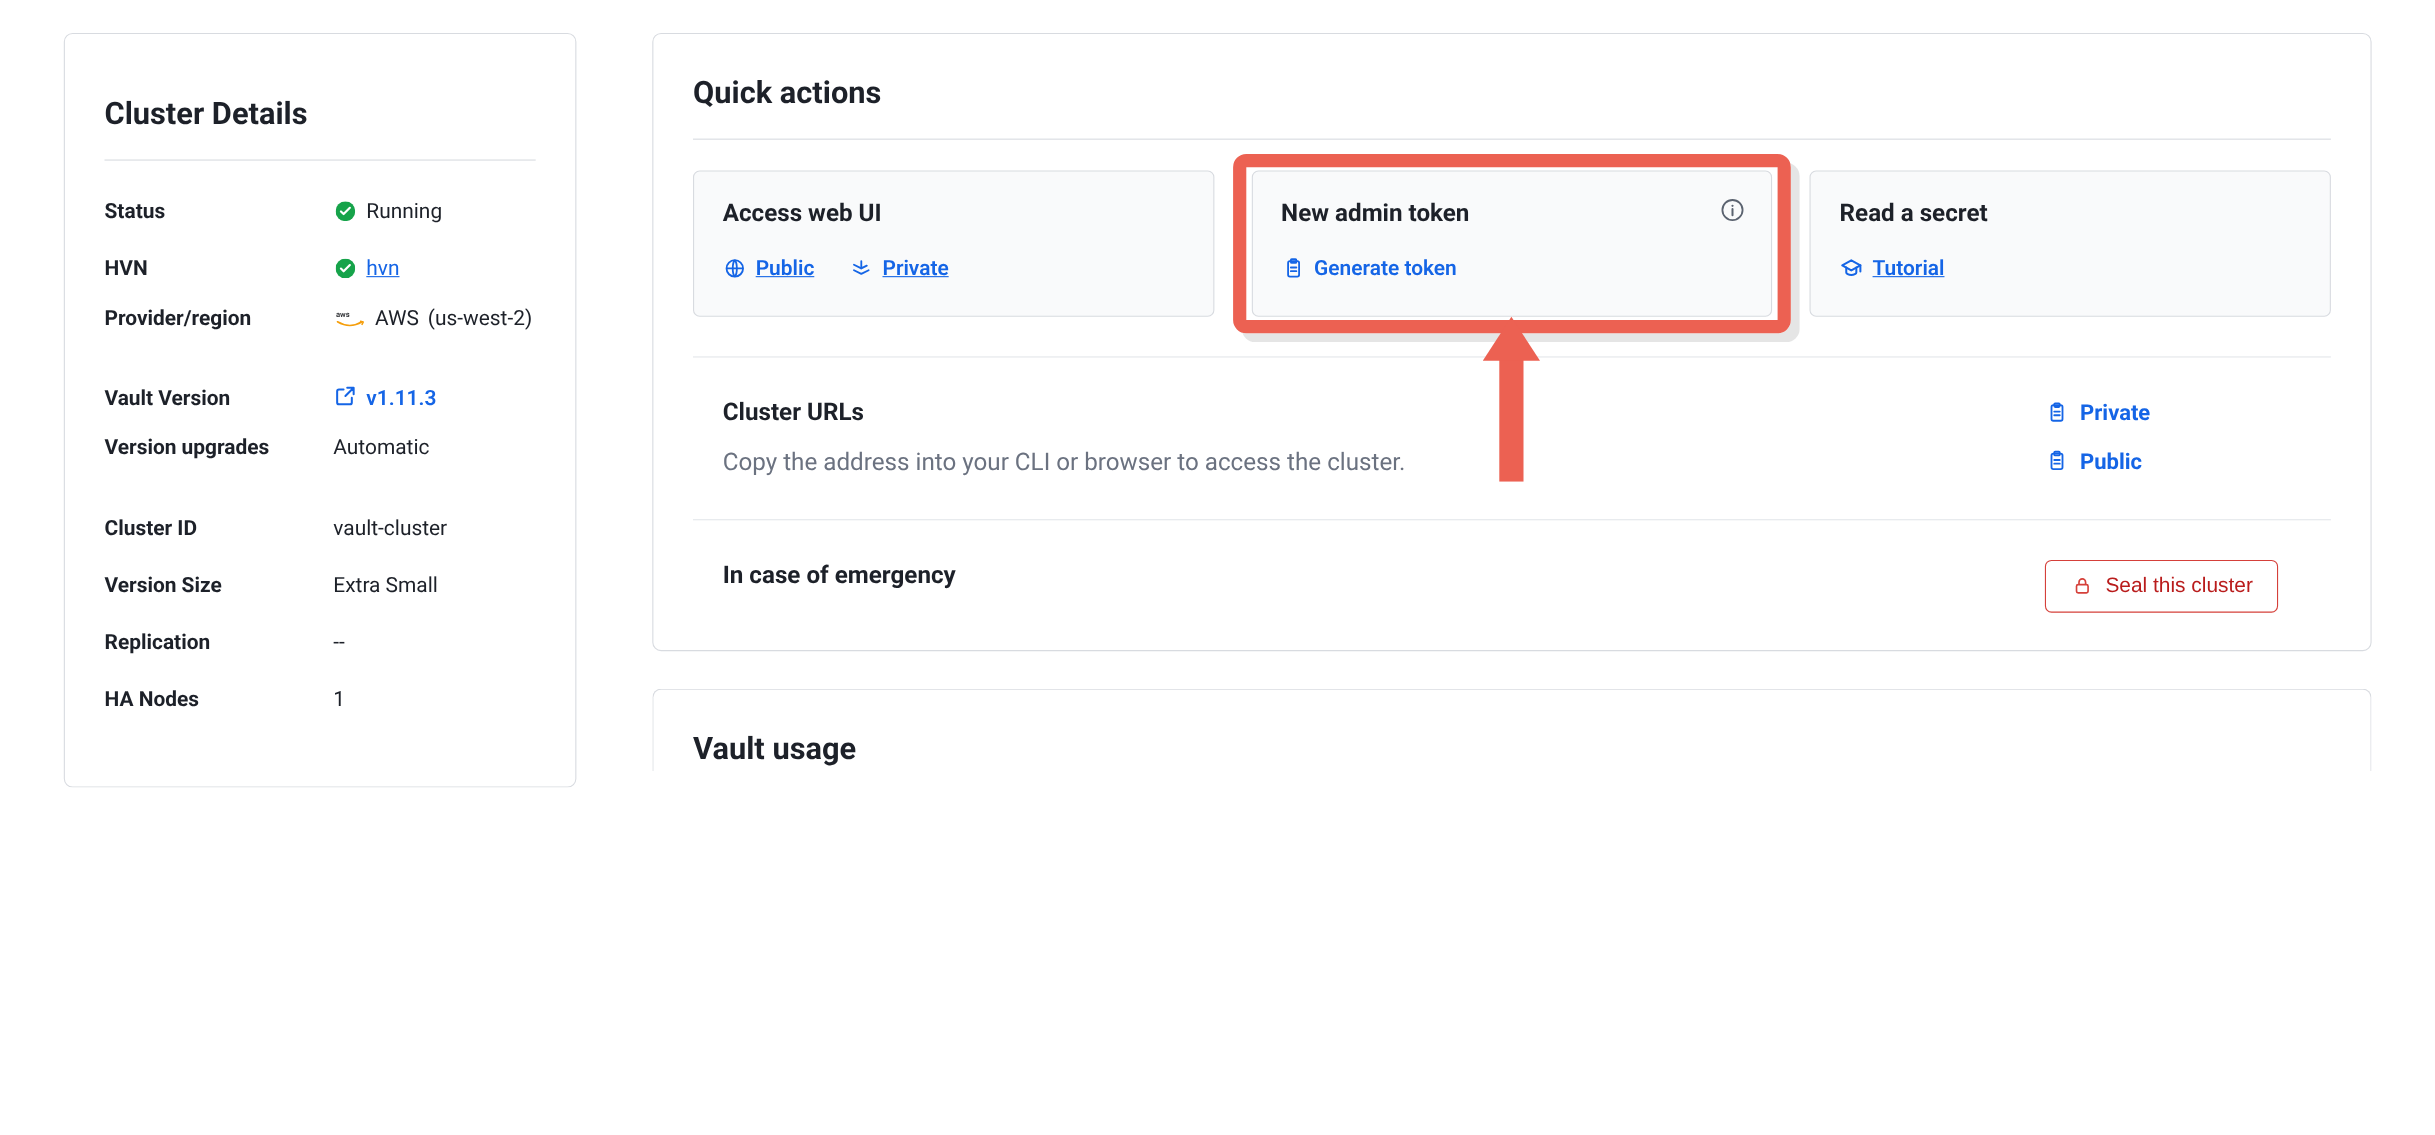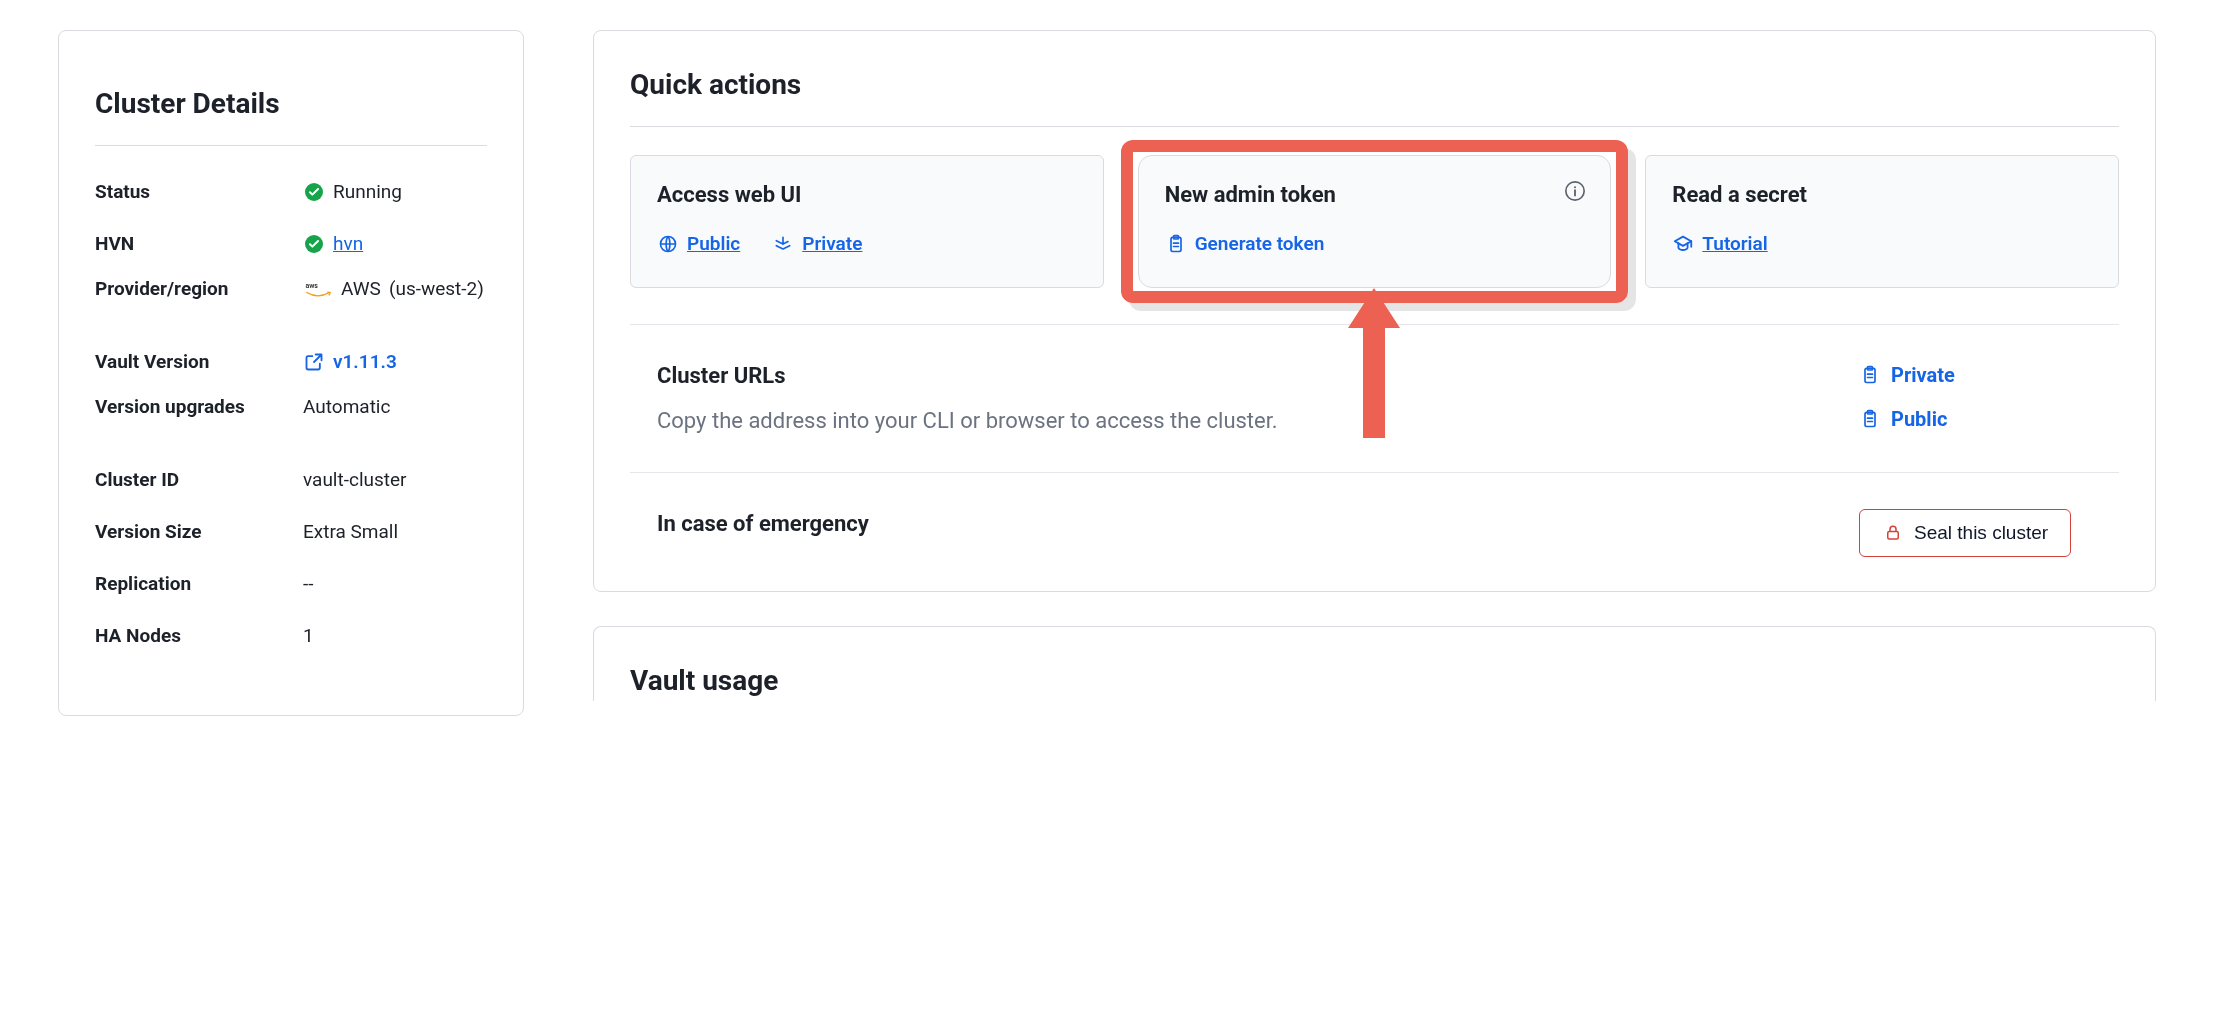--- a/index.html
+++ b/index.html
@@ -95,21 +95,21 @@
     .section-left { flex: 1; }
     .section-right { width: 260px; display: flex; flex-direction: column; gap: 16px; align-items: flex-start; }
     .section-title { font-size: 22px; font-weight: 700; margin-bottom: 14px; }
     .section-desc { color: #6b7280; font-size: 22px; }
 
     .copy-link { display: inline-flex; align-items: center; gap: 10px; color: #1565e6; font-weight: 700; font-size: 20px; text-decoration: none; }
     .copy-ic { width: 20px; height: 20px; }
 
     .danger-btn {
       display: inline-flex; align-items: center; gap: 10px;
-      border: 1px solid #d5403a; color: #0f172a; background: #fff;
+      border: 1px solid #d5403a; color: #b91c1c; background: #fff;
       border-radius: 6px; padding: 12px 22px; font-size: 19px; font-weight: 500;
       cursor: pointer;
     }
     .lock-ic { width: 18px; height: 18px; }
 
     .usage-card { padding: 34px 36px 0 36px; min-height: 56px; border-bottom: none; border-bottom-left-radius: 0; border-bottom-right-radius: 0; }
   </style>
 </head>
 <body>
 
@@ -196,21 +196,21 @@
               </svg>
             </span>
           <span class="pr-text">AWS</span>
           <span class="pr-text">(us-west-2)</span>
         </div>
       </div>
 
       <div class="drow">
         <div class="dlabel">Vault Version</div>
         <div class="dval">
-          <a href="#" class="link-plain" style="display:inline-flex;align-items:center;gap:8px;">
+          <a href="#" class="link-plain" style="display:inline-flex;gap:8px;">
             <span class="icon" style="color:#1565e6">
                 <svg class="ext-ic">
                   <use href="#sv-ext"></use>
                 </svg>
               </span>
             <span>v1.11.3</span>
           </a>
         </div>
       </div>
 
@@ -264,21 +264,21 @@
               <span class="icon" style="color:#1565e6">
                   <svg width="20" height="20">
                     <use href="#sv-exts"></use>
                   </svg>
                 </span>
               <span class="underline">Private</span>
             </a>
           </div>
         </div>
 
-        <div class="qa-card" style="position:relative;border-radius:14px;">
+        <div class="qa-card" style="position:relative;">
           <div class="highlight-box"></div>
           <span class="info-ic"><svg width="22" height="22">
                 <use href="#sv-info"></use>
               </svg></span>
           <div class="qa-title">New admin token</div>
           <a href="#" class="qa-link">
             <span class="icon" style="color:#1565e6">
                 <svg width="20" height="20">
                   <use href="#sv-clip"></use>
                 </svg>

